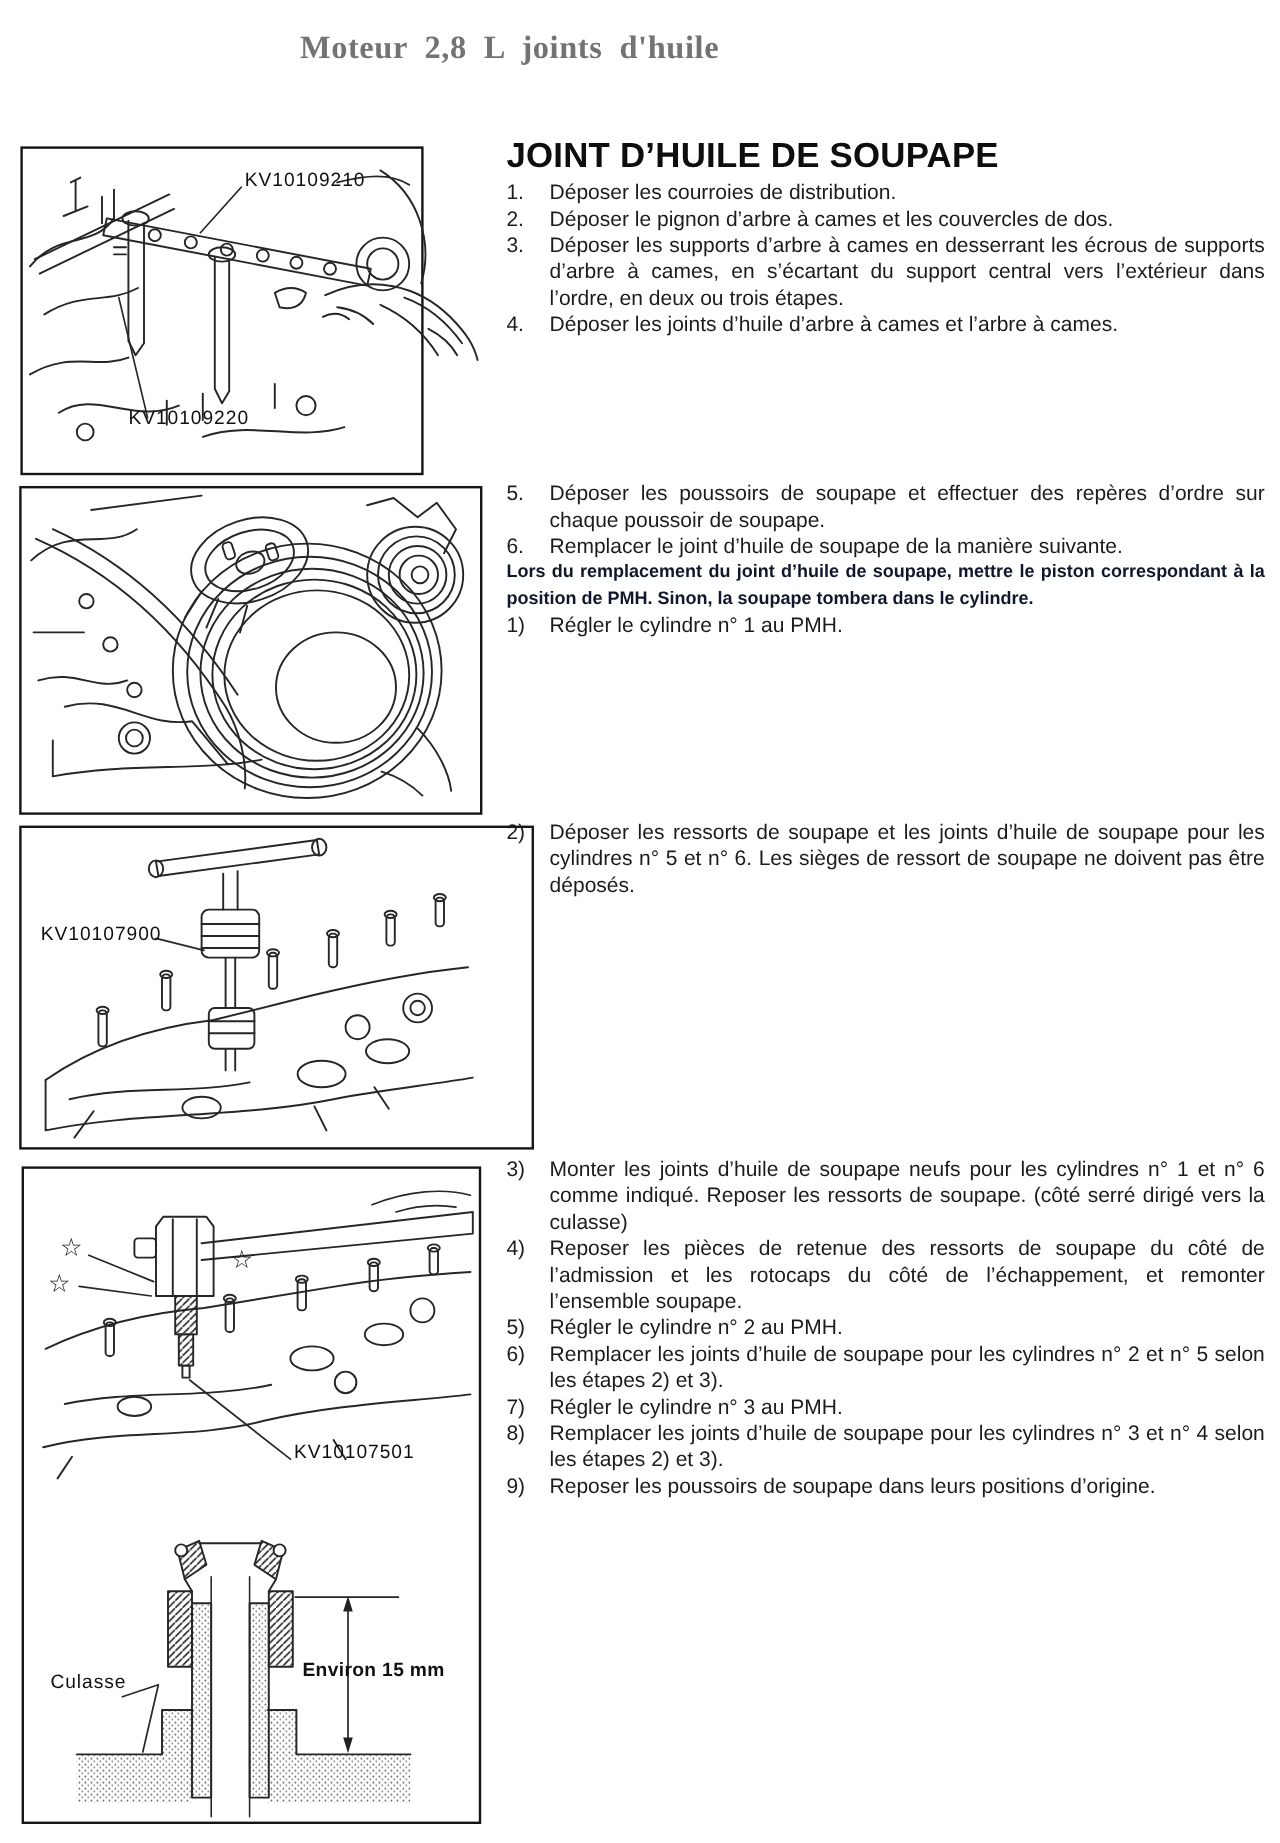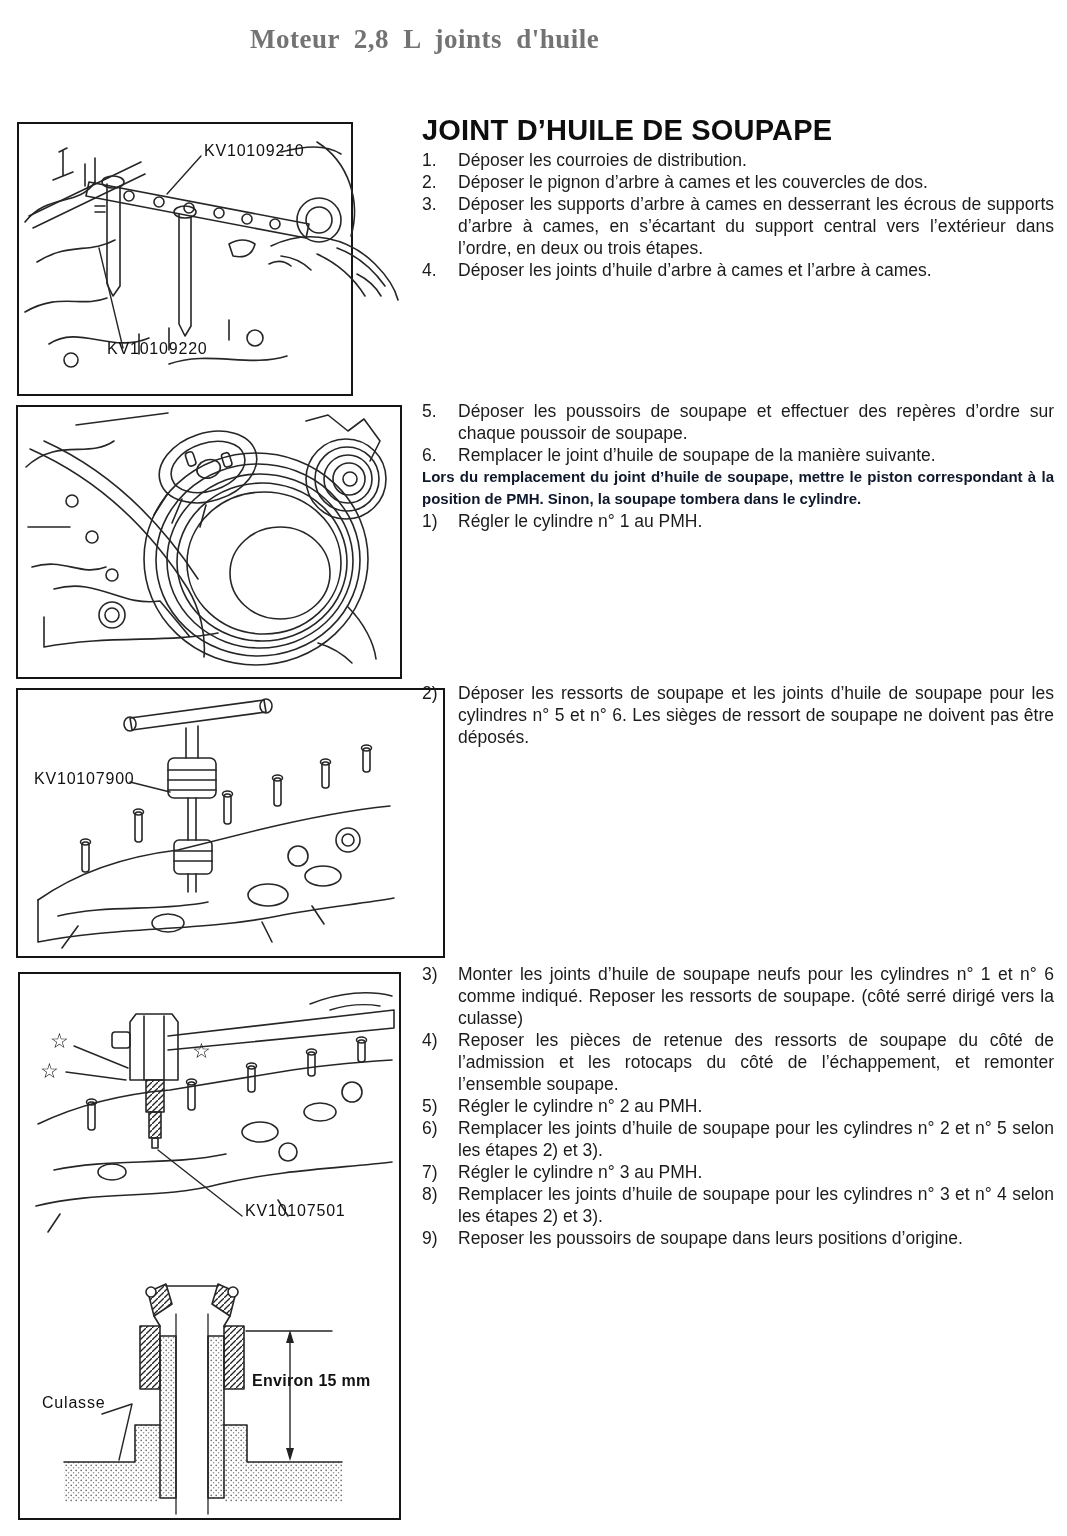--- a/index.html
+++ b/index.html
@@ -269,21 +269,21 @@
         <path d="M266,474 L270,487 L274,474 Z" fill="#222" stroke="none"></path>
 
         <path d="M82,440 L112,430 L99,486" stroke-width="1.4"></path>
       </g>
     </svg>
     <span class="star" style="left:30px;top:56px;">☆</span>
     <span class="star" style="left:20px;top:86px;">☆</span>
     <span class="star" style="left:172px;top:66px;">☆</span>
     <span class="fig-label" style="left:225px;top:228px;">KV10107501</span>
     <span class="fig-label" style="left:22px;top:420px;">Culasse</span>
-    <span class="fig-label bold" style="left:232px;top:398px;">Environ 15 mm</span>
+    <span class="fig-label bold" style="left:232px;top:410px;">Environ 15 mm</span>
   </div>
 
   <div class="rightcol" style="top:114px;">
     <div class="heading">JOINT D’HUILE DE SOUPAPE</div>
   </div>
 
   <div class="rightcol stack" style="top:149px;">
     <div class="step">
       <span class="num">1.</span>
       <span class="txt">Déposer les courroies de distribution.</span>

